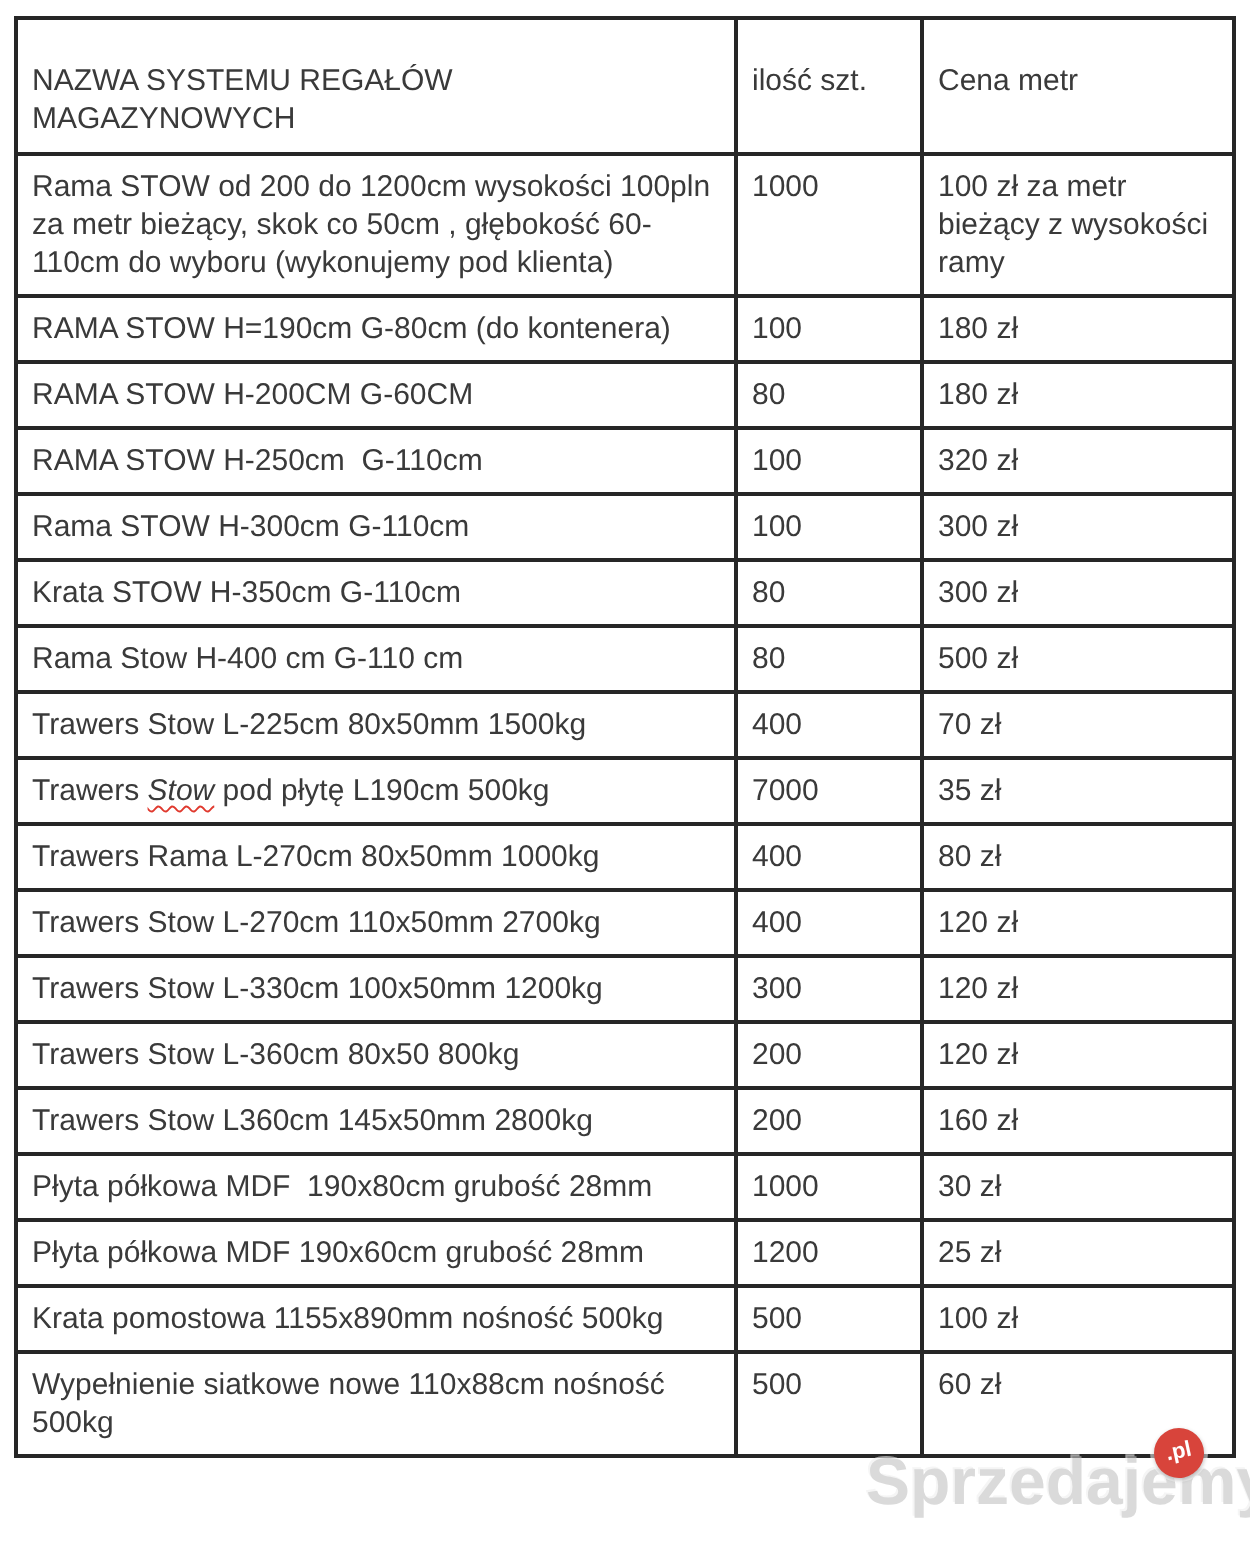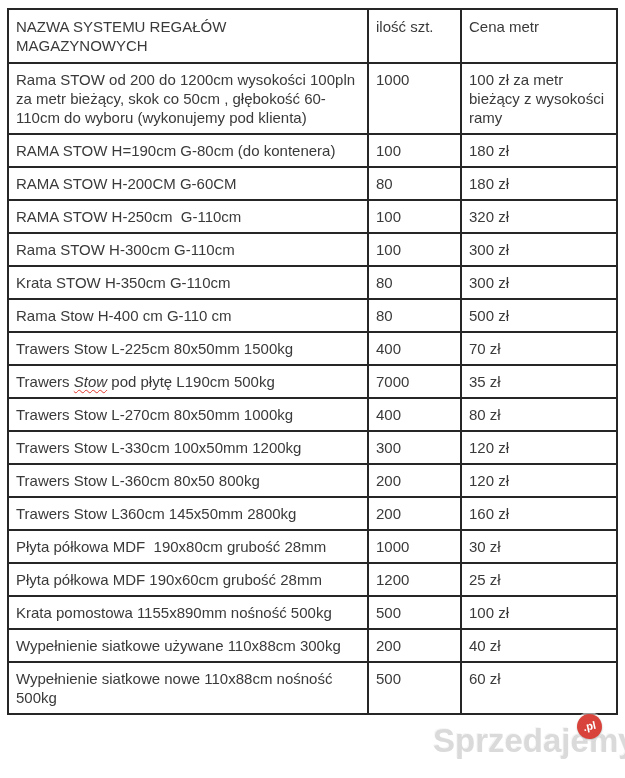--- a/index.html
+++ b/index.html
@@ -25,21 +25,21 @@
     font-size: 15px;
     line-height: 19px;
     font-weight: 400;
     color: var(--text-color, #3a3a3a);
     text-align: left;
     vertical-align: top;
     padding: 6px 8px 6px 7px;
     white-space: pre-wrap;
     overflow: hidden;
   }
-  thead th { padding-top: 7px; padding-bottom: 7px; margin-left: 48px; }
+  thead th { padding-top: 21px; padding-bottom: 7px; margin-left: 48px; }
   .misspell {
     text-decoration-line: underline;
     text-decoration-style: wavy;
     text-decoration-color: var(--squiggle-color, #e0392e);
     text-decoration-thickness: 1px;
     text-underline-offset: 2px;
     font-style: italic;
   }
   .watermark {
     position: absolute;
@@ -136,23 +136,28 @@
           <td><span>Trawers Stow L-225cm 80x50mm 1500kg</span></td>
           <td>400</td>
           <td>70 zł</td>
         </tr>
         <tr>
           <td><span>Trawers </span><span class="misspell">Stow</span><span> pod płytę L190cm 500kg</span></td>
           <td>7000</td>
           <td>35 zł</td>
         </tr>
         <tr>
-          <td><span>Trawers Stow L-270cm 80x50mm 1000kg</span></td>
+          <td><span>Trawers Rama L-270cm 80x50mm 1000kg</span></td>
           <td>400</td>
           <td>80 zł</td>
+        </tr>
+        <tr>
+          <td><span>Trawers Stow L-270cm 110x50mm 2700kg</span></td>
+          <td>400</td>
+          <td>120 zł</td>
         </tr>
         <tr>
           <td><span>Trawers Stow L-330cm 100x50mm 1200kg</span></td>
           <td>300</td>
           <td>120 zł</td>
         </tr>
         <tr>
           <td><span>Trawers Stow L-360cm 80x50 800kg</span></td>
           <td>200</td>
           <td>120 zł</td>
@@ -169,25 +174,20 @@
         </tr>
         <tr>
           <td><span>Płyta półkowa MDF 190x60cm grubość 28mm</span></td>
           <td>1200</td>
           <td>25 zł</td>
         </tr>
         <tr>
           <td><span>Krata pomostowa 1155x890mm nośność 500kg</span></td>
           <td>500</td>
           <td>100 zł</td>
-        </tr>
-        <tr>
-          <td><span>Wypełnienie siatkowe używane 110x88cm 300kg</span></td>
-          <td>200</td>
-          <td>40 zł</td>
         </tr>
         <tr>
           <td><span>Wypełnienie siatkowe nowe 110x88cm nośność 500kg</span></td>
           <td>500</td>
           <td>60 zł</td>
         </tr>
       </tbody>
   </table>
 
   <div class="watermark">

